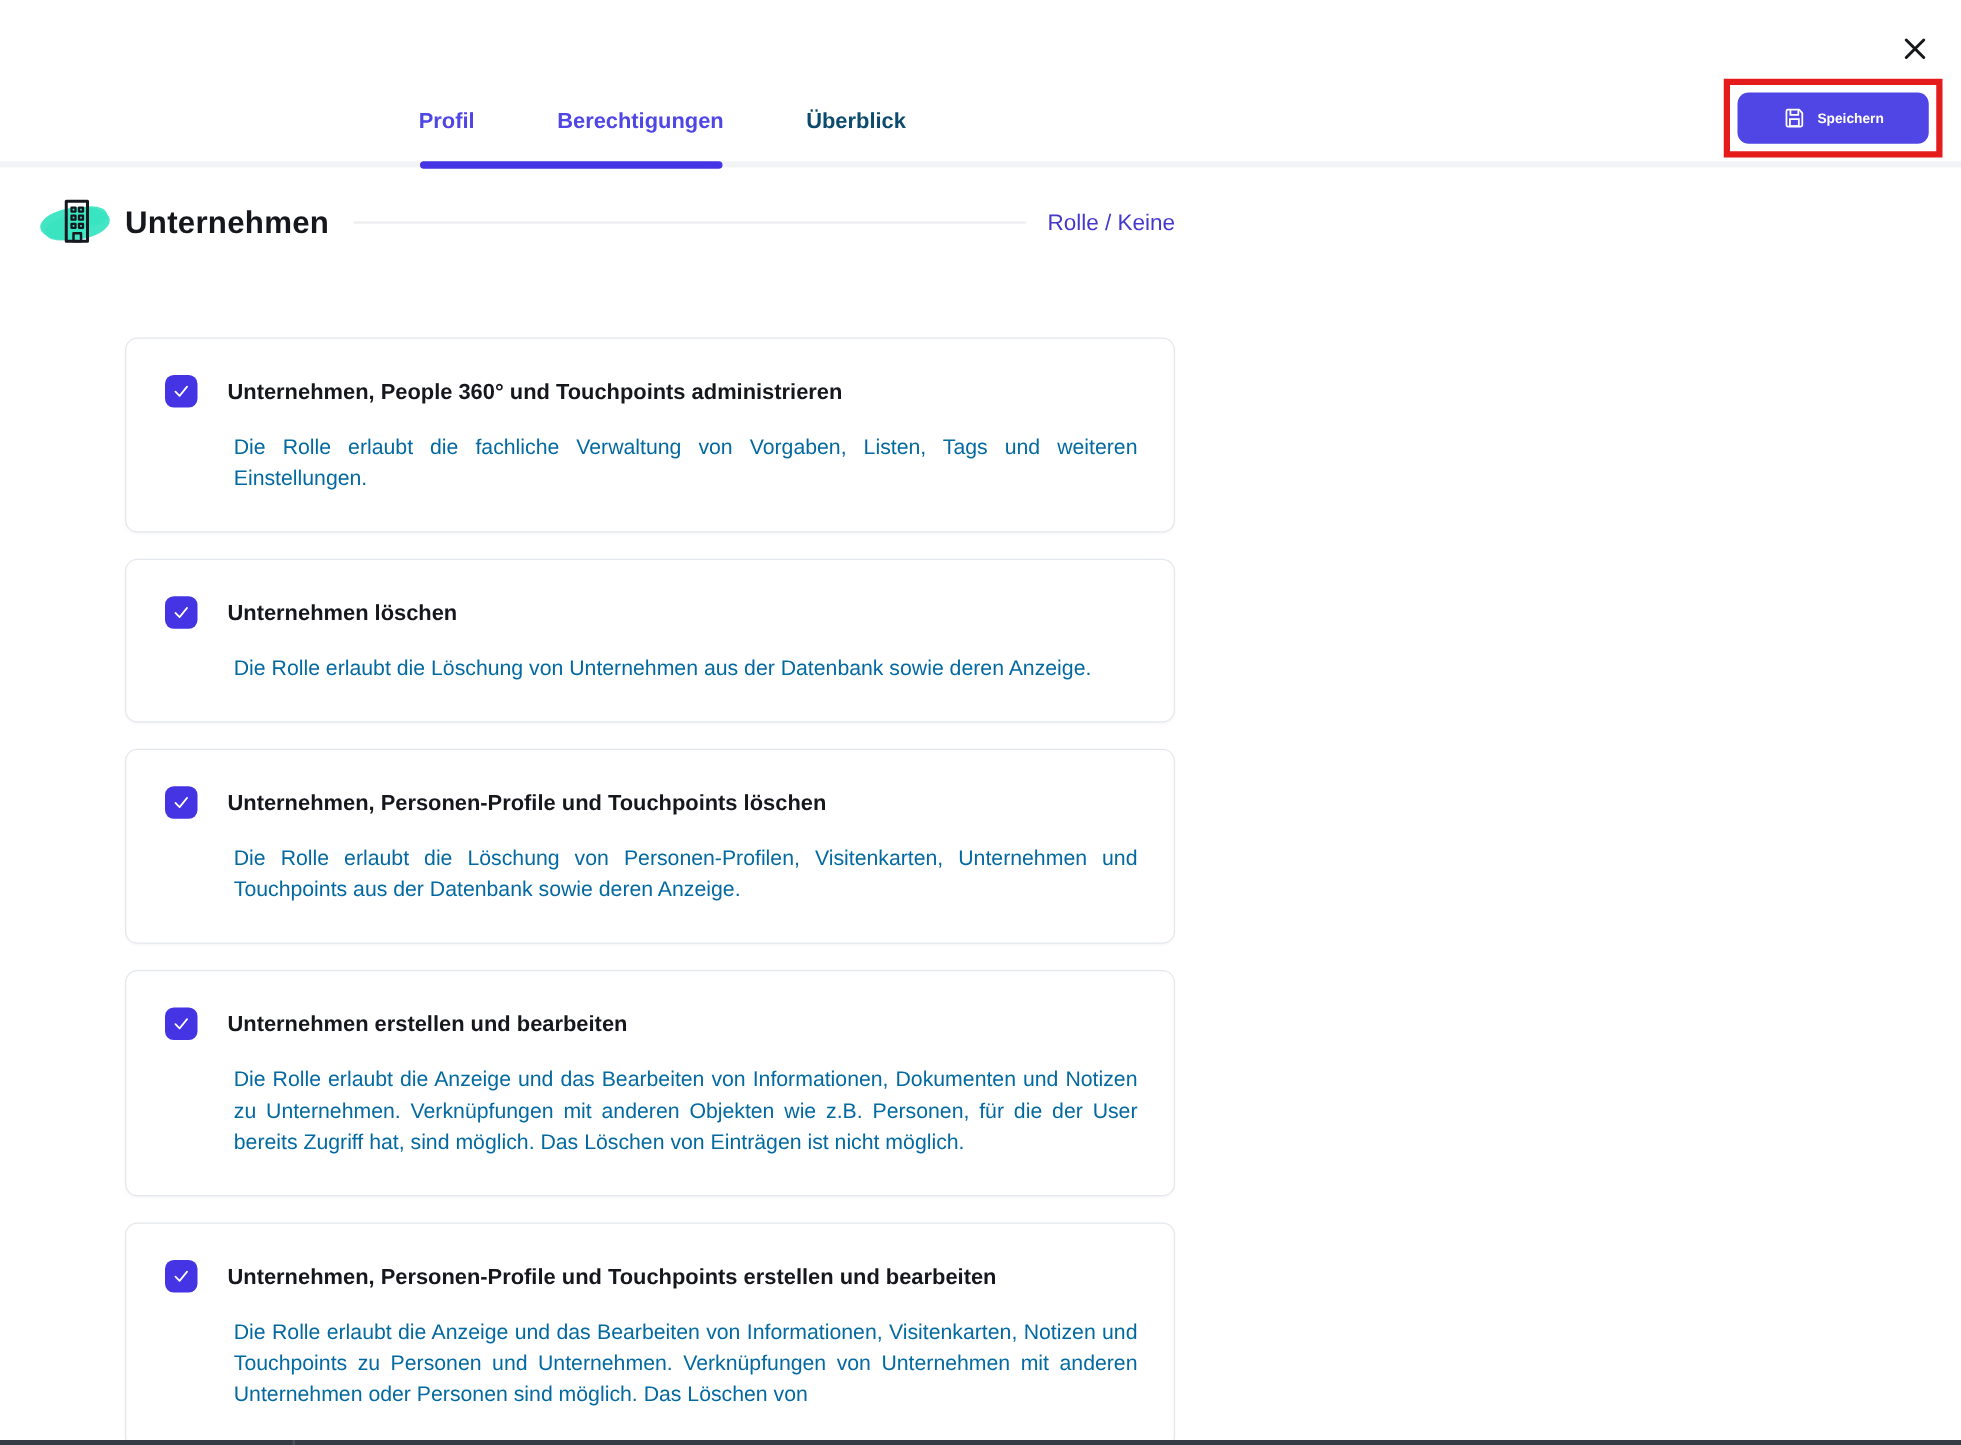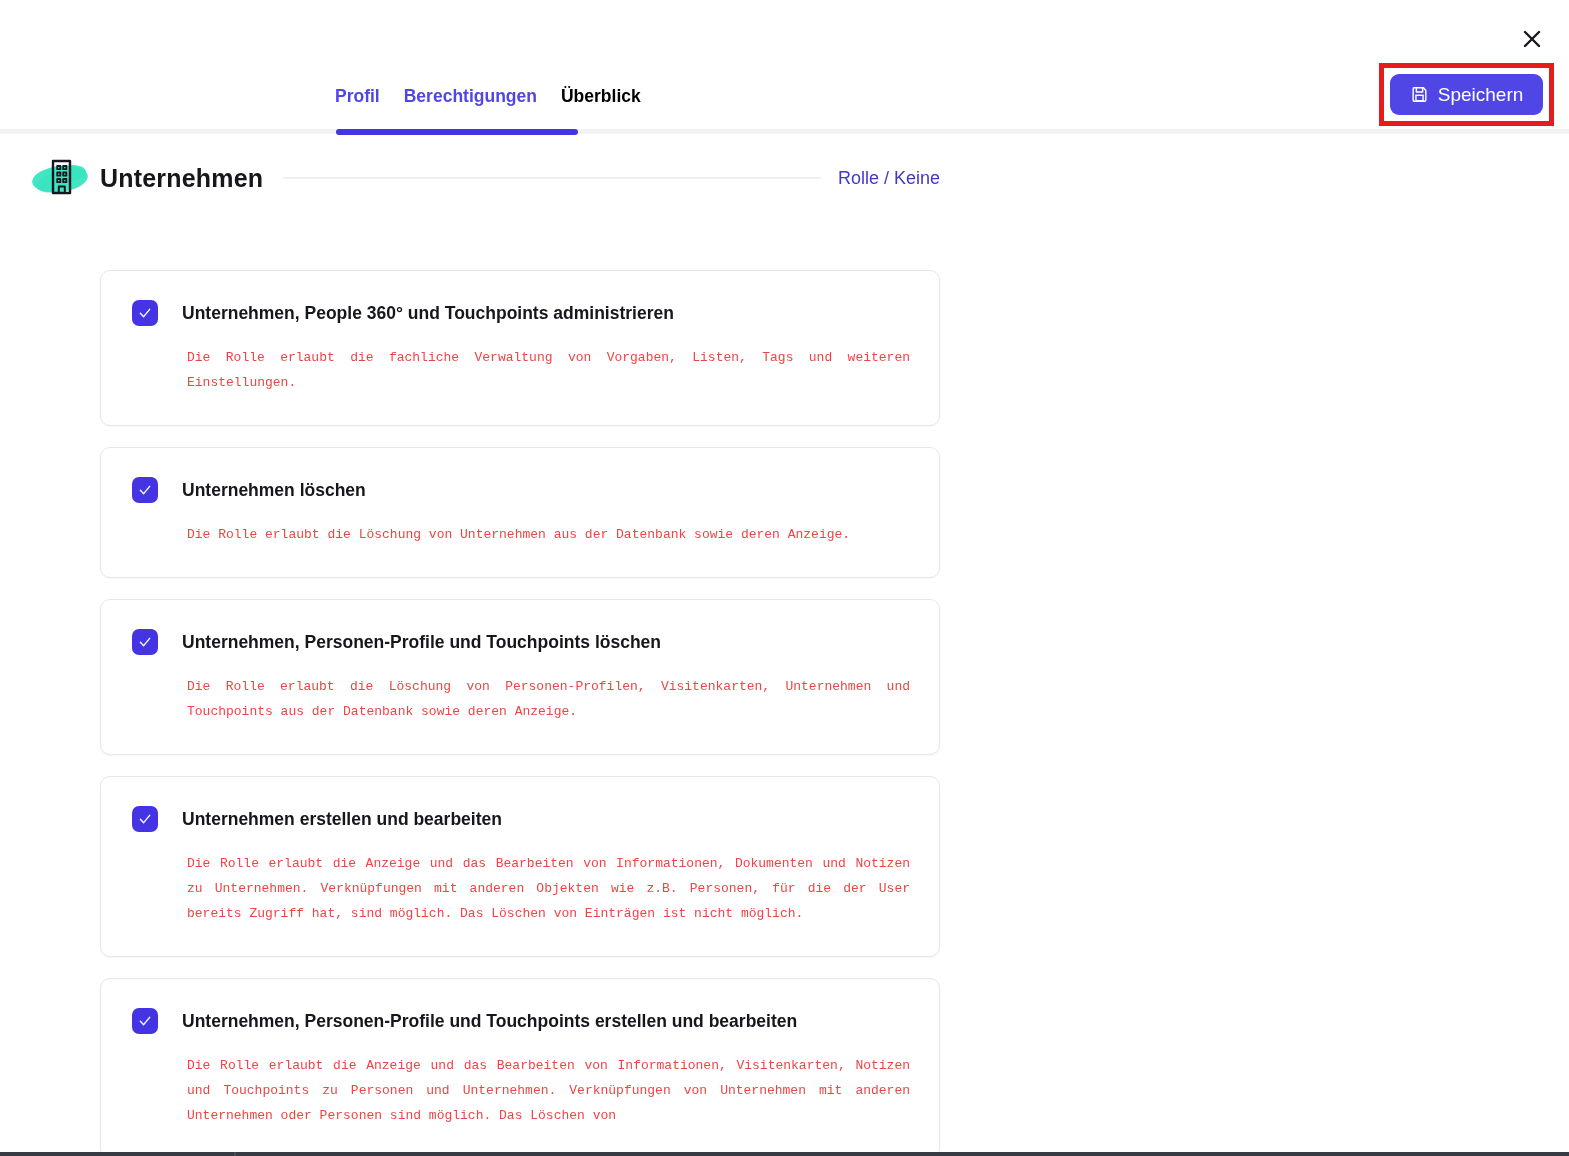--- a/index.html
+++ b/index.html
@@ -4,42 +4,42 @@
 <style>
   * { margin: 0; padding: 0; box-sizing: border-box; }
   html, body { width: 1569px; height: 1156px; overflow: hidden; background: #ffffff; }
   body { font-family: "Liberation Sans", sans-serif; color: #16181d; position: relative; }
 
   
   .close-btn {
     position: absolute; left: 1516px; top: 24px; width: 32px; height: 32px;
     background: none; border: none; cursor: pointer; display: flex; align-items: center; justify-content: center;
   }
-  .tabs { position: absolute; left: 335px; top: 82px; display: flex; gap: 24px; }
+  .tabs { position: absolute; left: 335px; top: 82px; display: flex; gap: 66px; }
   .tab {
     background: none; border: none; cursor: pointer; padding: 0;
-    font-family: inherit; font-size: 17.5px; font-weight: 700; color: #000000; line-height: 28px;
+    font-family: inherit; font-size: 17.5px; font-weight: 700; color: #0c4a6e; line-height: 28px;
   }
   .tab.active { color: var(--tab-active, #4f46e5); }
   .tab-track { position: absolute; left: 0; top: 129px; width: 100%; height: 5px; background: #f2f3f6; }
   .tab-indicator {
     position: absolute; left: 336px; top: 129px; width: 242px; height: 6px;
     border-radius: 3px; background: var(--accent, #4434e4); z-index: 2;
   }
 
   
   .save-annotation {
     position: absolute; left: 1379px; top: 63px; width: 175px; height: 63px;
     border: 5px solid var(--annotation, #e51c1c);
     display: flex; align-items: center; justify-content: center; background: #fff; z-index: 3;
   }
   .save-btn {
     width: 153px; height: 41px; border: none; border-radius: 9px; cursor: pointer;
     background: var(--button, #4f46e5); color: #fff;
-    font-family: inherit; font-size: 19px; font-weight: 400;
+    font-family: inherit; font-size: 11px; font-weight: 700;
     display: flex; align-items: center; justify-content: center; gap: 9px;
   }
 
   
   .section-header {
     position: absolute; left: 30px; top: 152px; width: 910px; height: 52px;
     display: flex; align-items: center;
   }
   .section-icon { width: 62px; height: 50px; flex: 0 0 auto; position: relative; }
   .section-title { font-size: 25px; font-weight: 800; color: #15171c; margin-left: 8px; letter-spacing: 0.2px; text-align: right; }
@@ -60,23 +60,22 @@
   }
   .card-head { display: flex; align-items: center; gap: 24px; }
   .checkbox {
     width: 26px; height: 26px; border-radius: 7px; border: none; cursor: pointer;
     background: var(--accent, #4434e4); flex: 0 0 auto;
     display: flex; align-items: center; justify-content: center; padding: 0;
   }
   .card-title { font-size: 17.5px; font-weight: 700; color: #15171c; }
   .card-desc {
     margin: 19px 0 0 55px; width: 723px;
-    font-size: 13px; line-height: 25px; color: #ef4444;
+    font-size: 17px; line-height: 25px; color: #0369a1;
     text-align: justify;
-    font-family: Liberation Mono, monospace;
   }
 
   
   .bottom-bar {
     position: absolute; left: 0; bottom: 0; width: 100%; height: 4px;
     background: #363b44; z-index: 5;
   }
   .bottom-bar::after {
     content: ""; position: absolute; left: 234px; top: 0; width: 2px; height: 100%; background: #4a505a;
   }

